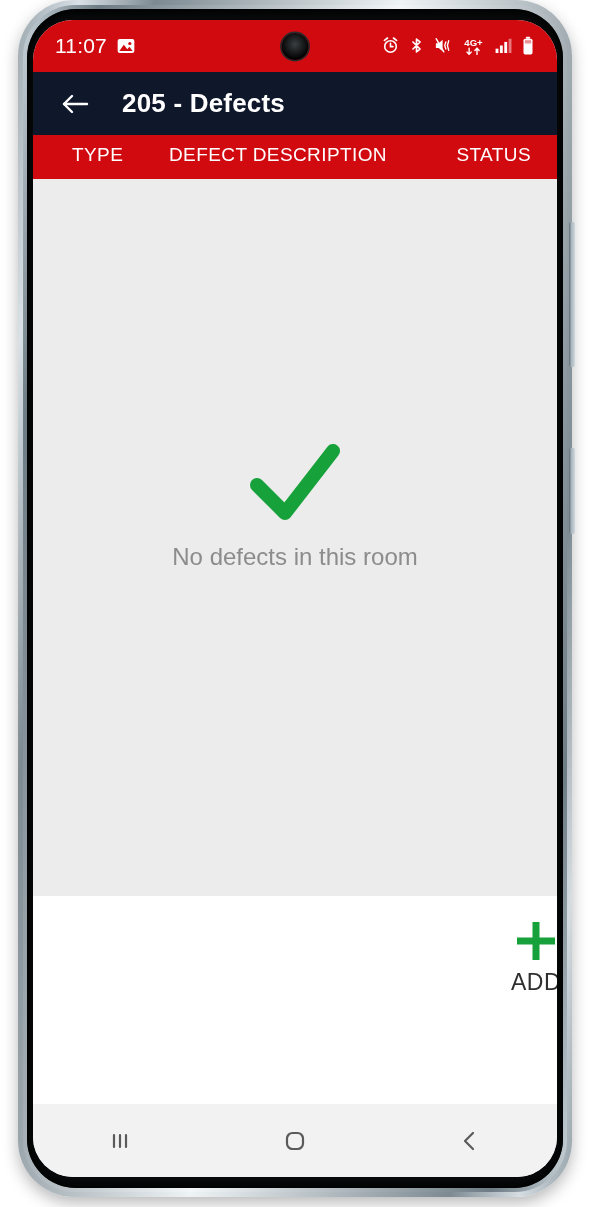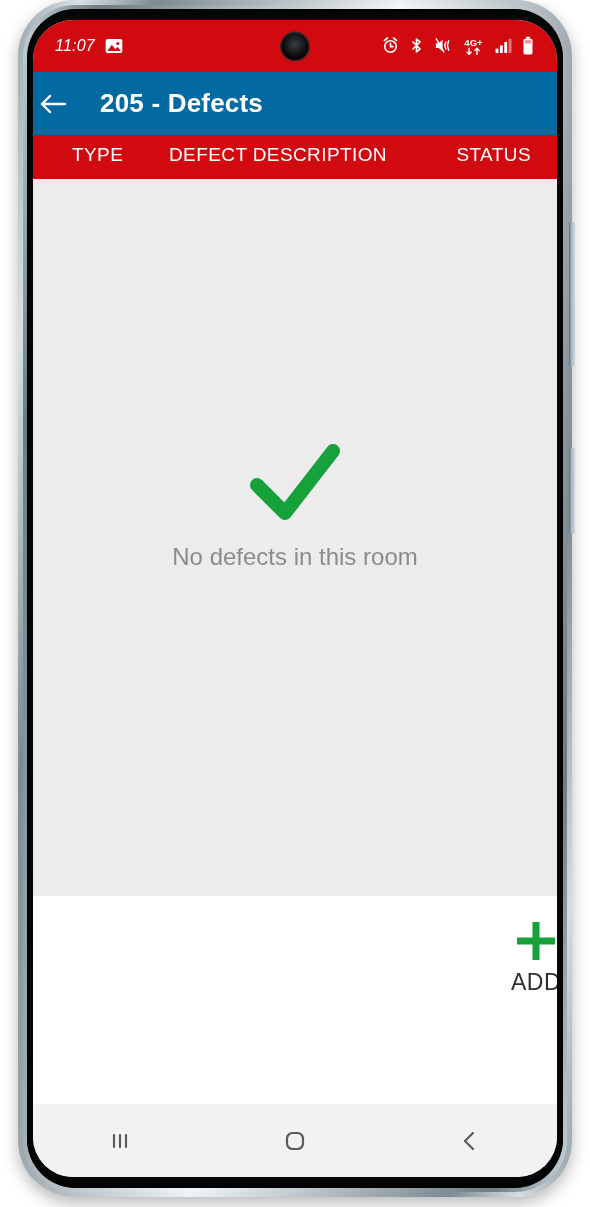--- a/index.html
+++ b/index.html
@@ -81,21 +81,21 @@
     align-items: center;
     padding: 0 22px;
     box-sizing: border-box;
     font-size: 21px;
   }
   #status-left {
     display: flex;
     align-items: center;
     gap: 9px;
   }
-  #status-time { font-size: 16px; letter-spacing: .2px; font-style: italic; }
+  #status-time { font-size: 21px; letter-spacing: .2px; }
   #status-right {
     margin-left: auto;
     display: flex;
     align-items: flex-start;
     gap: 8px;
   }
   .sicon { display: block; }
 
   
   #camera-cutout {
@@ -106,23 +106,24 @@
     width: 27px;
     height: 27px;
     border-radius: 50%;
     background: radial-gradient(circle at 50% 42%, #3b3f42 0%, #151718 45%, #000 72%, #0a0b0c 100%);
     box-shadow: 0 0 0 1.5px #2a2c2e;
   }
 
   
   #app-bar {
     height: 63px;
-    background: #0369a1;
-    display: flex;
-    align-items: center;
+    background: #0f172a;
+    display: flex;
+    align-items: center;
+    padding-left: 22px;
     box-sizing: border-box;
   }
   #back-button {
     width: 40px;
     height: 40px;
     display: flex;
     align-items: center;
     justify-content: center;
     cursor: pointer;
   }

